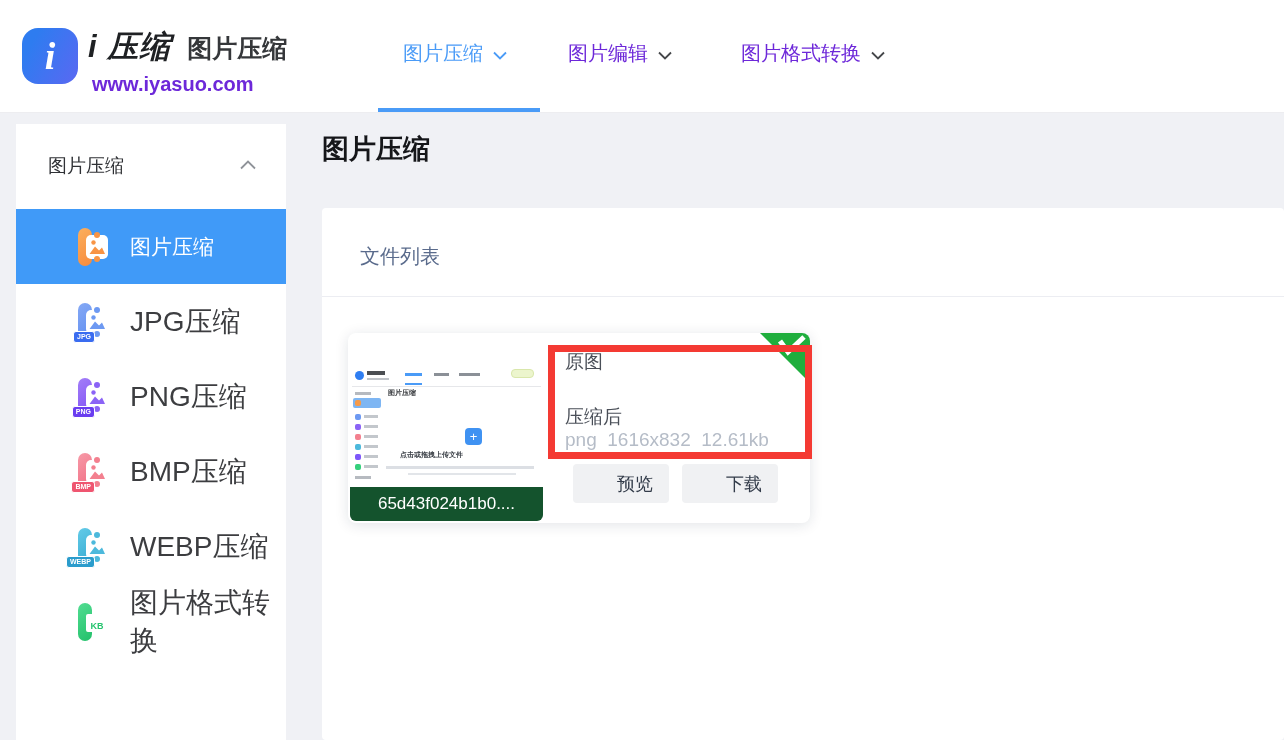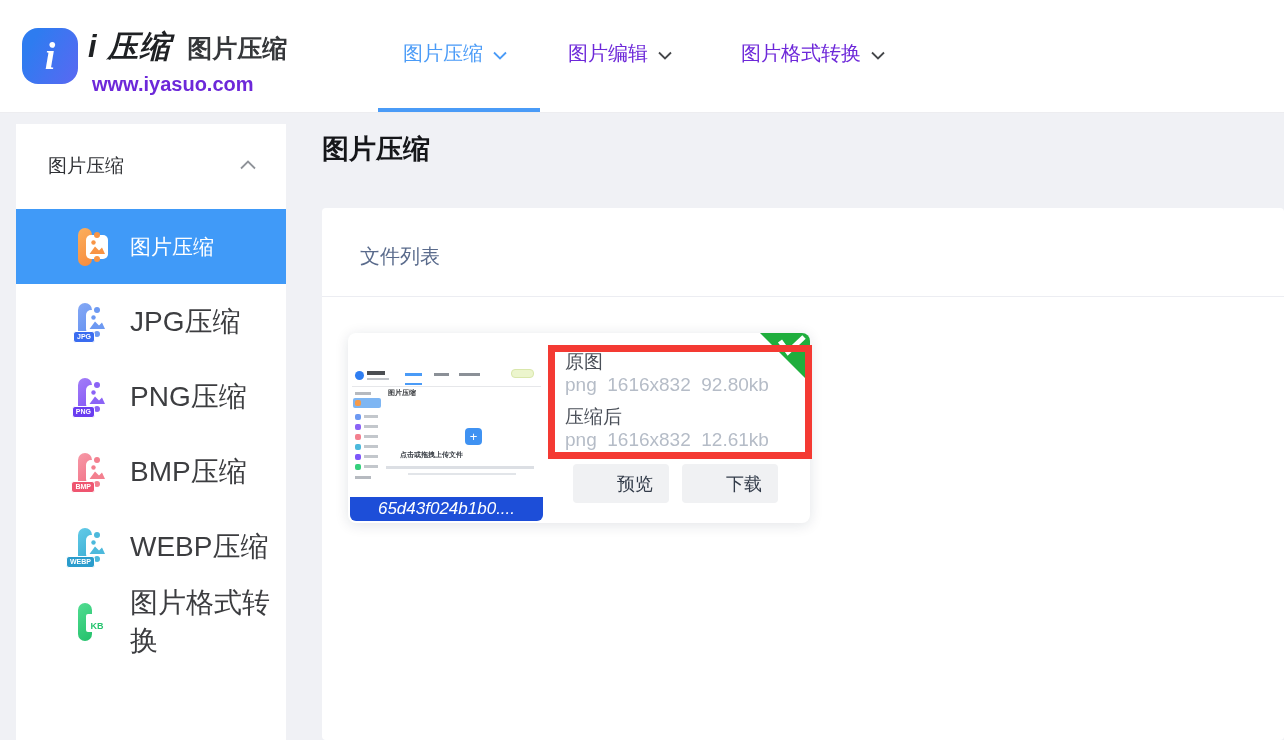--- a/index.html
+++ b/index.html
@@ -52,22 +52,22 @@
   
   .page-title { position:absolute; left:322px; top:131px; font-size:27px; font-weight:bold; color:#151619; }
   .content-card { position:absolute; left:322px; top:208px; width:962px; height:532px; background:#fff; border-radius:4px; }
   .panel-title { position:absolute; left:38px; top:35px; font-size:20px; color:#5a6b8c; }
   .panel-divider { position:absolute; left:0; top:88px; width:962px; height:1px; background:#ecedf2; }
 
   
   .file-item { position:absolute; left:26px; top:125px; width:462px; height:190px; background:#fff;
     border-radius:8px; box-shadow:0 2px 14px rgba(15,31,61,.12); overflow:hidden; }
   .thumb { position:absolute; left:2px; top:2px; width:193px; height:186px; border-radius:6px; overflow:hidden; background:#fff; cursor:pointer; }
-  .thumb-namebar { position:absolute; left:0; right:0; bottom:0; height:24px; background:#1d4ed8; color:#fff;
-    font-size:17px; display:flex; align-items:center; justify-content:center; white-space:nowrap;font-style:italic; }
+  .thumb-namebar { position:absolute; left:0; right:0; bottom:0; height:34px; background:#14532d; color:#fff;
+    font-size:17px; display:flex; align-items:center; justify-content:center; white-space:nowrap; }
   .corner-badge { position:absolute; right:0; top:0; width:50px; height:50px; }
 
   .fi-label { position:absolute; left:217px; font-size:19px; color:#4a4f58; }
   .fi-info  { position:absolute; left:217px; font-size:19px; color:#b5bcc7; white-space:pre; }
   .fi-orig-label { top:16px; } .fi-orig-info { top:41px; }
   .fi-comp-label { top:71px; } .fi-comp-info { top:96px; }
   .fi-btn { position:absolute; top:131px; width:96px; height:39px; background:#f0f1f3; border:none; border-radius:4px;
     font-size:18px; color:#333c4a; font-family:inherit; cursor:pointer; display:flex; align-items:center; justify-content:center;padding-left:28px; }
   .btn-preview { left:225px; } .btn-download { left:334px; }
 
@@ -282,21 +282,20 @@
         </div>
         <div class="thumb-namebar">65d43f024b1b0....</div>
       </div>
 
       <svg class="corner-badge" width="50" height="50" viewBox="0 0 50 50">
         <polygon points="0,0 50,0 50,50" fill="#1fae3d"></polygon>
         <polyline points="20,8 28,19 44,4" fill="none" stroke="#fff" stroke-width="5"></polyline>
       </svg>
 
       <div class="fi-label fi-orig-label">原图</div>
-      <div class="fi-info fi-orig-info">png  1616x832  92.80kb</div>
       <div class="fi-label fi-comp-label">压缩后</div>
       <div class="fi-info fi-comp-info">png  1616x832  12.61kb</div>
 
       <button class="fi-btn btn-preview">预览</button>
       <button class="fi-btn btn-download">下载</button>
     </div>
   </div>
 
   <div class="annotation-rect"></div>
 

